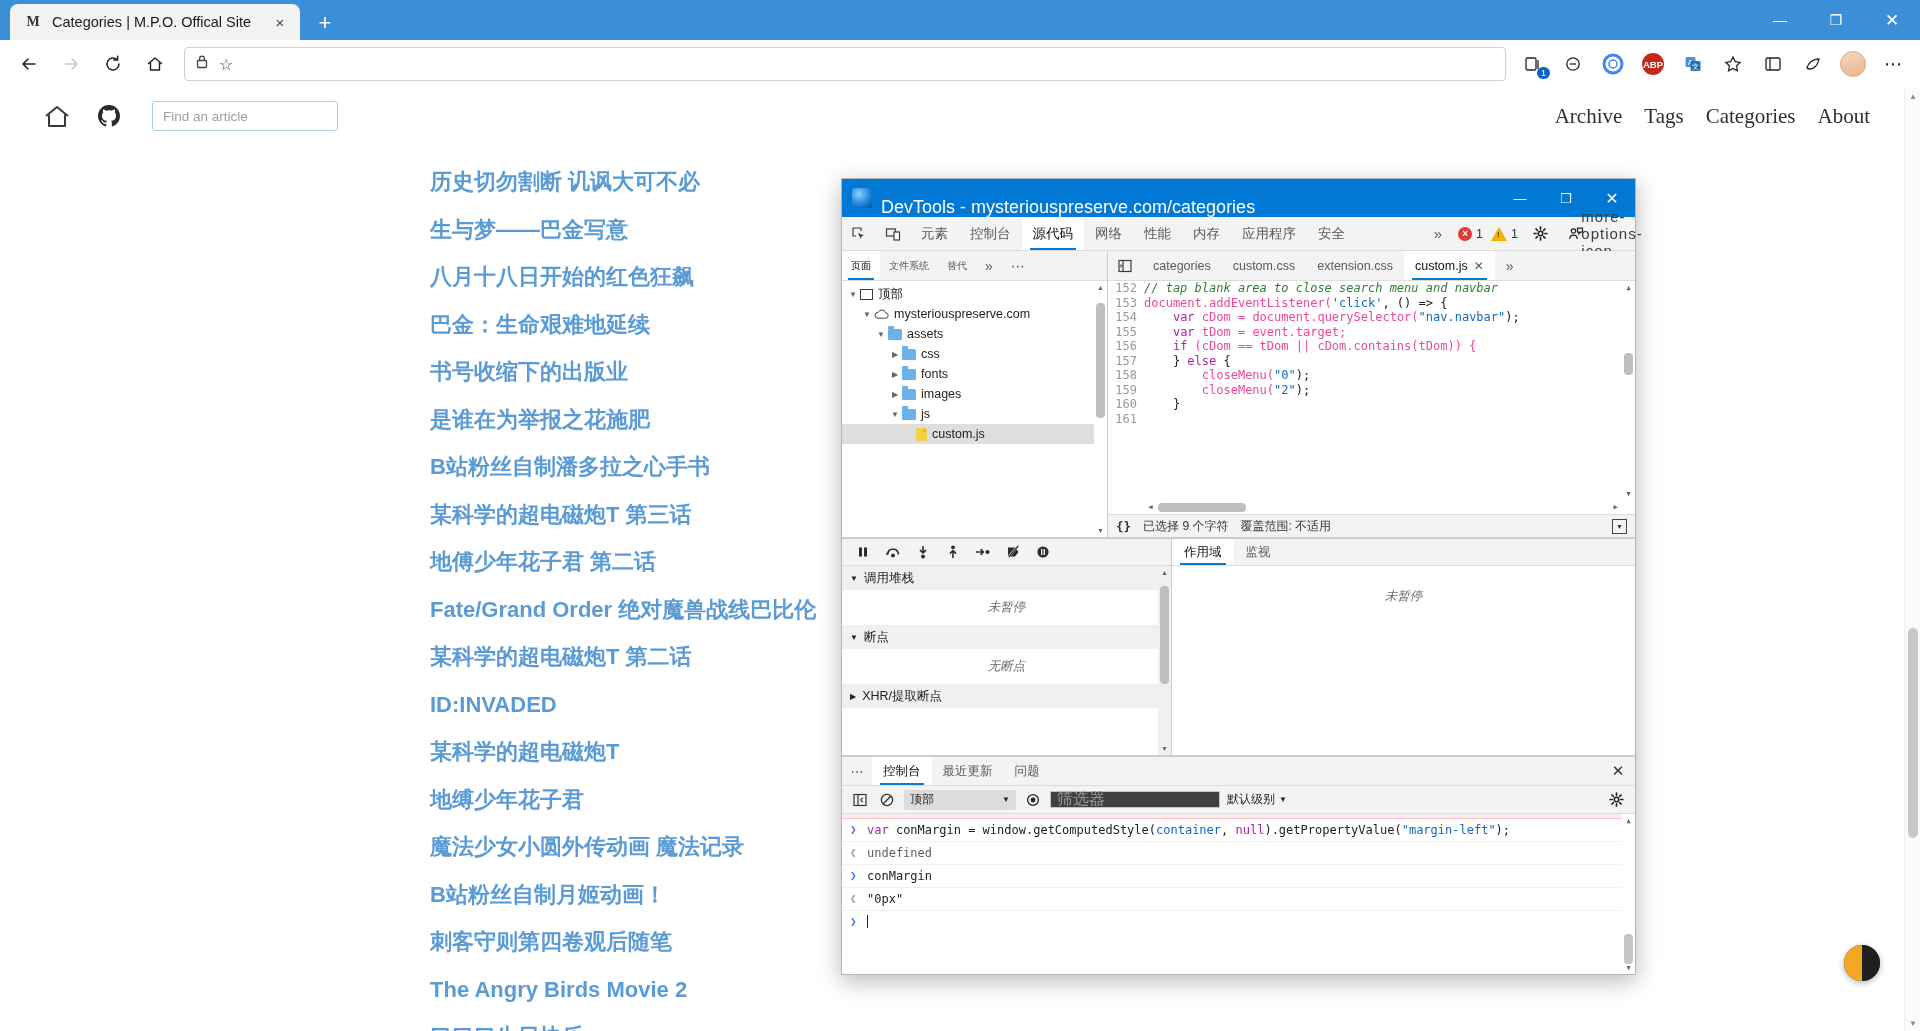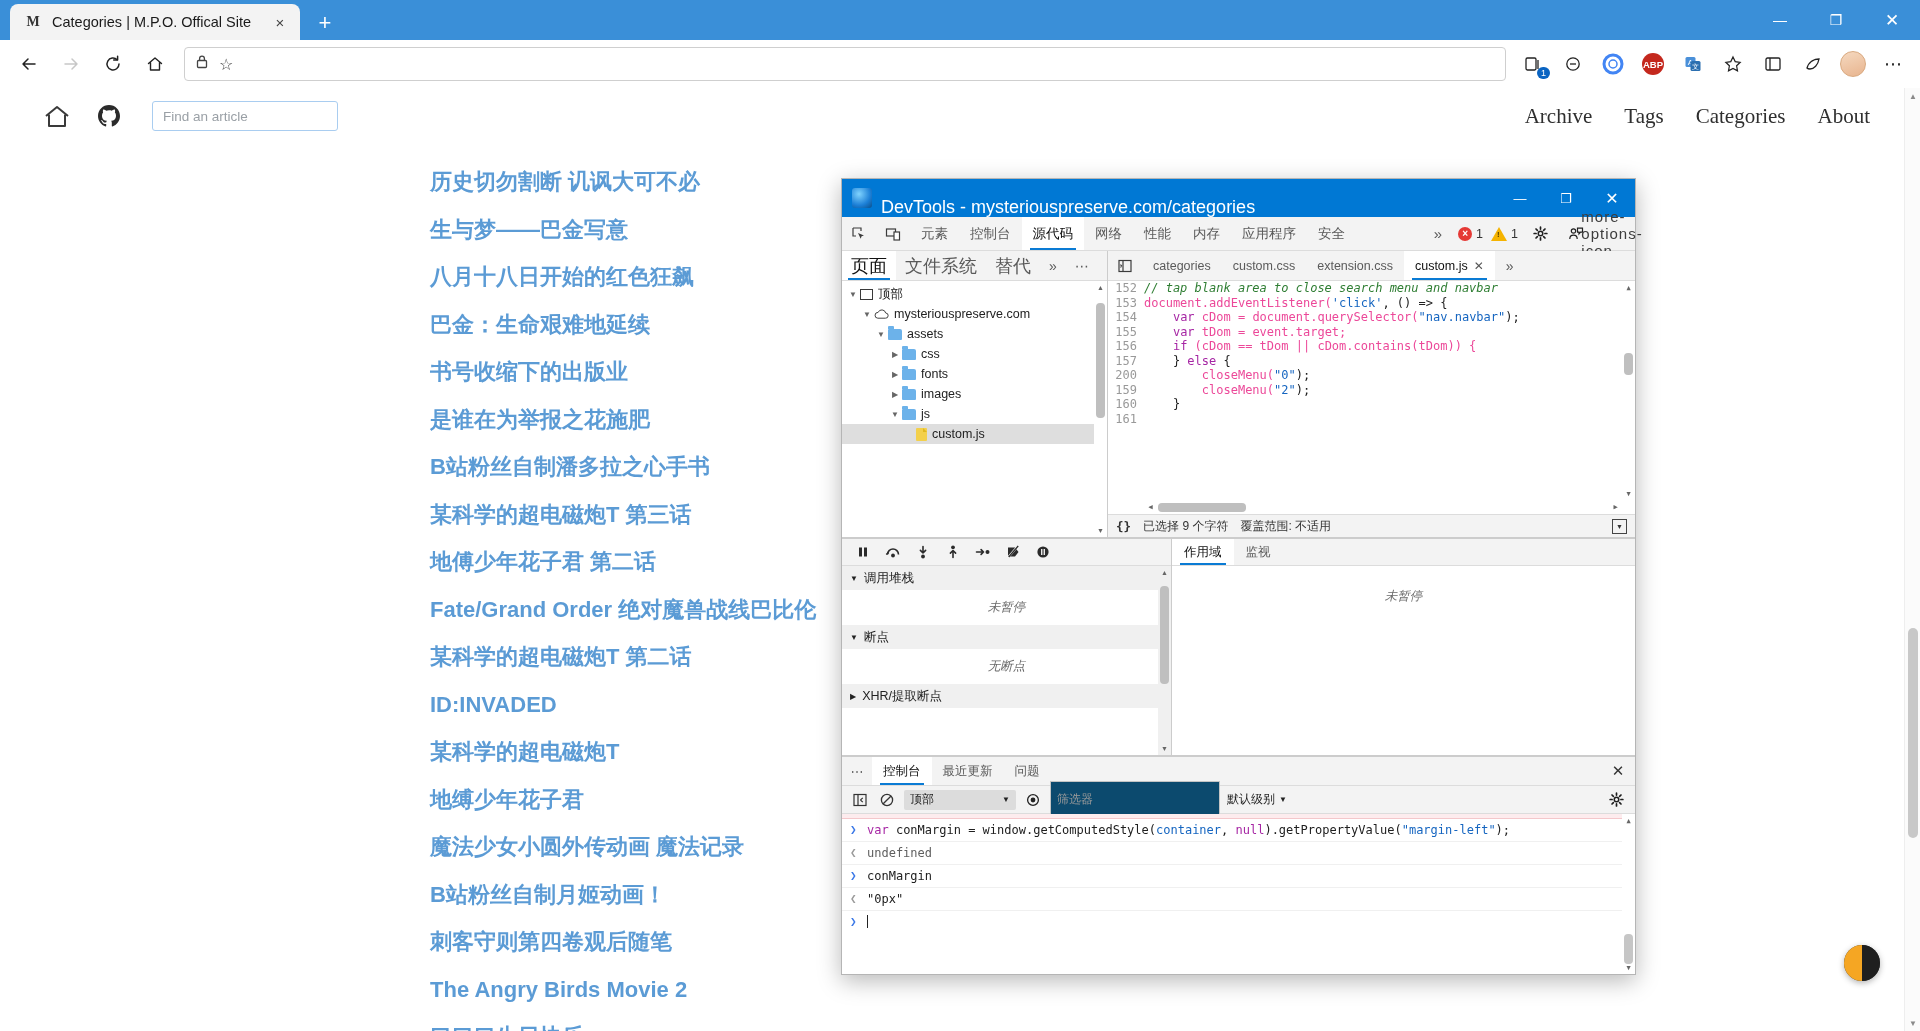--- a/index.html
+++ b/index.html
@@ -111,21 +111,21 @@
     height: 56px; display: flex; align-items: center;
     padding: 0 40px; gap: 18px;
   }
   .site-icon { width: 34px; height: 34px; display: flex; align-items:center; justify-content:center; }
   .site-search {
     width: 186px; height: 30px; border: 1px solid #a9cdf0; border-radius: 3px;
     font-size: 13.5px; color: #9aa0a6; padding: 0 10px;
     display: flex; align-items: center; margin-left: 8px;
     background: #fff;
   }
-  .site-nav { margin-left: auto; display: flex; align-items: center; gap: 32px; padding-right: 10px; }
+  .site-nav { margin-left: auto; display: flex; align-items: center; gap: 22px; padding-right: 10px; }
   .site-nav a {
     font-size: 21px; color: #2f2f2f; text-decoration: none;
     font-family: "Liberation Serif", serif;
   }
 
   .article-list {
     position: absolute; top: 56px; left: 0; right: 0; bottom: 0;
     padding-left: 430px; padding-top: 14px;
   }
   .article-item {
@@ -220,21 +220,21 @@
 
   .dt-navpanel {
     width: 266px; flex: 0 0 266px; display: flex; flex-direction: column;
     background: #f3f3f3; border-right: 1px solid #ccc; min-height: 0;
   }
   .dt-subtabs {
     height: 30px; display: flex; align-items: stretch; border-bottom: 1px solid #dcdcdc;
     background: #f3f3f3; flex: 0 0 30px;
   }
   .dt-subtab {
-    display: flex; align-items: center; padding: 0 9px; font-size: 18px;
+    display: flex; align-items: center; padding: 0 9px; font-size: 10px;
     color: #5a5a5a; position: relative;
   }
   .dt-subtab.active { background: #fff; color: #111; }
   .dt-subtab.active::after {
     content:''; position:absolute; left:6px; right:6px; bottom:0; height:2px; background:#0a7bd4;
   }
   .dt-tree {
     flex: 1 1 auto; background: #fff; overflow: hidden; position: relative;
     padding-top: 3px;
   }
@@ -362,22 +362,22 @@
     height: 28px; flex:0 0 28px; display:flex; align-items:center; gap:7px;
     padding: 0 8px; background:#f3f3f3; border-bottom:1px solid #dcdcdc;
   }
   .ct-icon { width:20px; height:20px; display:flex; align-items:center; justify-content:center; color:#333; }
   .ct-select {
     height: 20px; min-width: 112px; background:#dcdcdc; border-radius:2px;
     display:flex; align-items:center; padding: 0 6px; font-size:12px; color:#222;
   }
   .ct-select .caret { margin-left:auto; font-size: 8px; }
   .ct-filter {
-    height: 37px; width: 170px; background:#0c4a6e; border:1px solid #c4c4c4;
-    display:flex; align-items:center; padding: 0 6px; font-size:12px; color:#9a9a9a;
+    height: 17px; width: 170px; background:#404040; border:1px solid #c4c4c4;
+    display:flex; align-items:center; padding: 0 6px; font-size:16px; color:#9a9a9a;
   }
   .ct-level { font-size:12px; color:#222; display:flex; align-items:center; gap:4px; }
   .ct-gear { margin-left:auto; width:22px; display:flex; align-items:center; justify-content:center; }
 
   .console-body {
     flex: 1 1 auto; position: relative; overflow: hidden;
     font-family: "DejaVu Sans Mono", monospace; font-size: 12px; background:#fff;
   }
   .console-topstrip { height: 5px; background:#fdecee; border-bottom:1px solid #f4c7cb; }
   .con-row {
@@ -725,21 +725,21 @@
             <div class="code-line"><span class="lineno">153</span><span class="ln-fn">document.addEventListener(</span><span class="ln-str">'click'</span><span class="ln-plain">, () =&gt; {</span></div>
 
             <div class="code-line"><span class="lineno">154</span><span class="ln-plain">    </span><span class="ln-kw">var</span><span class="ln-fn"> cDom = document.querySelector(</span><span class="ln-str">"nav.navbar"</span><span class="ln-plain">);</span></div>
 
             <div class="code-line"><span class="lineno">155</span><span class="ln-plain">    </span><span class="ln-kw">var</span><span class="ln-fn"> tDom = event.target;</span></div>
 
             <div class="code-line"><span class="lineno">156</span><span class="ln-plain">    </span><span class="ln-kw">if</span><span class="ln-fn"> (cDom == tDom || cDom.contains(tDom)) {</span></div>
 
             <div class="code-line"><span class="lineno">157</span><span class="ln-plain">    } </span><span class="ln-kw">else</span><span class="ln-plain"> {</span></div>
 
-            <div class="code-line"><span class="lineno">200</span><span class="ln-fn">        closeMenu(</span><span class="ln-str">"0"</span><span class="ln-plain">);</span></div>
+            <div class="code-line"><span class="lineno">158</span><span class="ln-fn">        closeMenu(</span><span class="ln-str">"0"</span><span class="ln-plain">);</span></div>
 
             <div class="code-line"><span class="lineno">159</span><span class="ln-fn">        closeMenu(</span><span class="ln-str">"2"</span><span class="ln-plain">);</span></div>
 
             <div class="code-line"><span class="lineno">160</span><span class="ln-plain">    }</span></div>
 
             <div class="code-line"><span class="lineno">161</span><span class="ln-plain"></span></div>
 
             <div class="code-vscroll">
               <div class="arr" style="top:0;">▲</div>
               <div class="thumb"></div>

